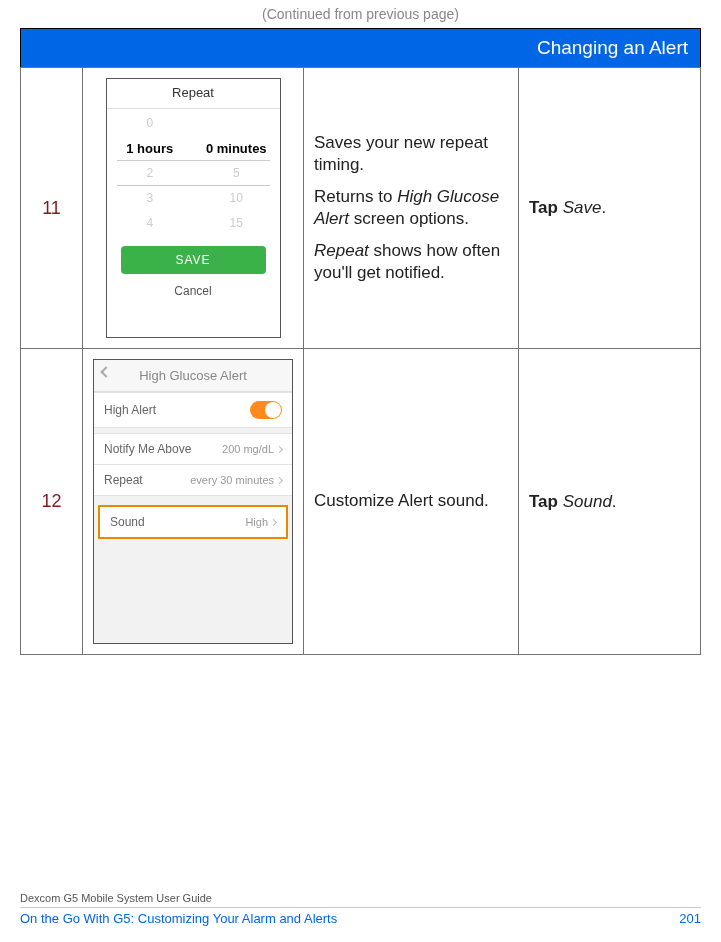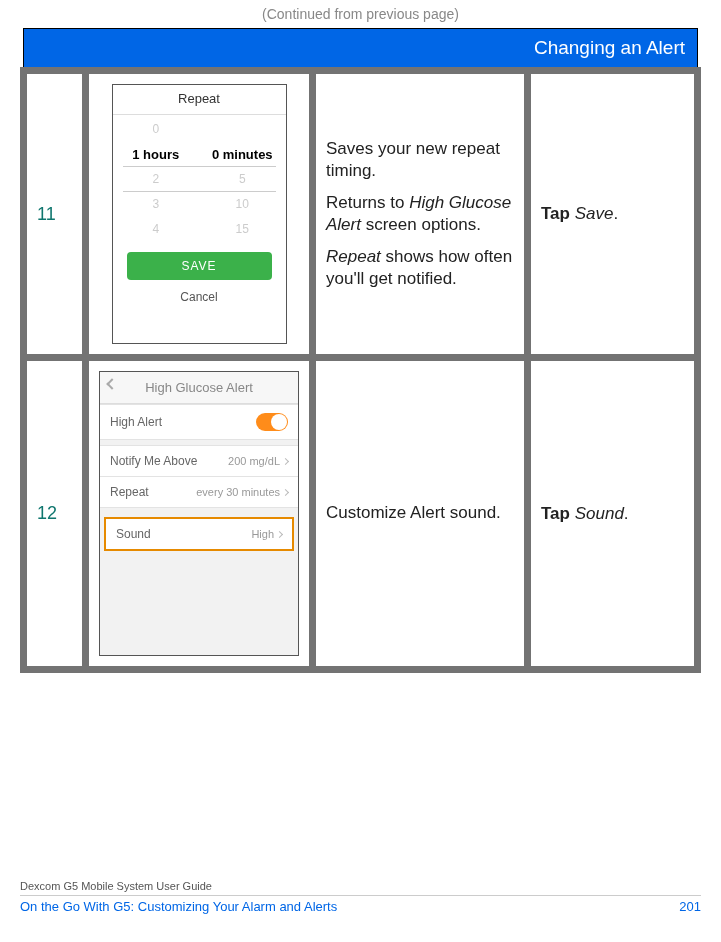--- a/index.html
+++ b/index.html
@@ -30,30 +30,30 @@
   .inst-table th {
     background: #0066e6;
     color: #fff;
     text-align: right;
     font-weight: 500;
     font-size: 19px;
     padding: 8px 12px;
     font-family: "Trebuchet MS", Arial, sans-serif;
   }
   .inst-table td {
-    border: 7px solid #737373;
+    border: 1px solid #737373;
     vertical-align: middle;
     padding: 10px;
   }
   .col-step {
     width: 62px;
-    text-align: left;
+    text-align: center;
     font-size: 18px;
     font-family: "Helvetica Neue", Arial, sans-serif;
-    color: #0f766e;
+    color: #7f1d1d;
     margin-top: 29px;
   }
   .col-shot {
     width: 220px;
     text-align: center;
   }
   .col-desc {
     width: 215px;
     font-size: 17px;
     font-family: "Helvetica Neue", Arial, sans-serif;
@@ -213,21 +213,21 @@
     border: 2.5px solid #e68a00;
     margin: 10px 4px 0 4px;
   }
   .shot2 .sound-row-wrap .row {
     border: none;
     margin: 0;
   }
 
   .footer {
     position: absolute;
-    bottom: 28px;
+    bottom: 16px;
     left: 20px;
     right: 20px;
   }
   .footer .guide {
     font-size: 11px;
     color: #555;
     border-bottom: 1px solid #ccc;
     padding-bottom: 3px;
     margin-bottom: 3px;
     font-family: "Trebuchet MS", Arial, sans-serif;

